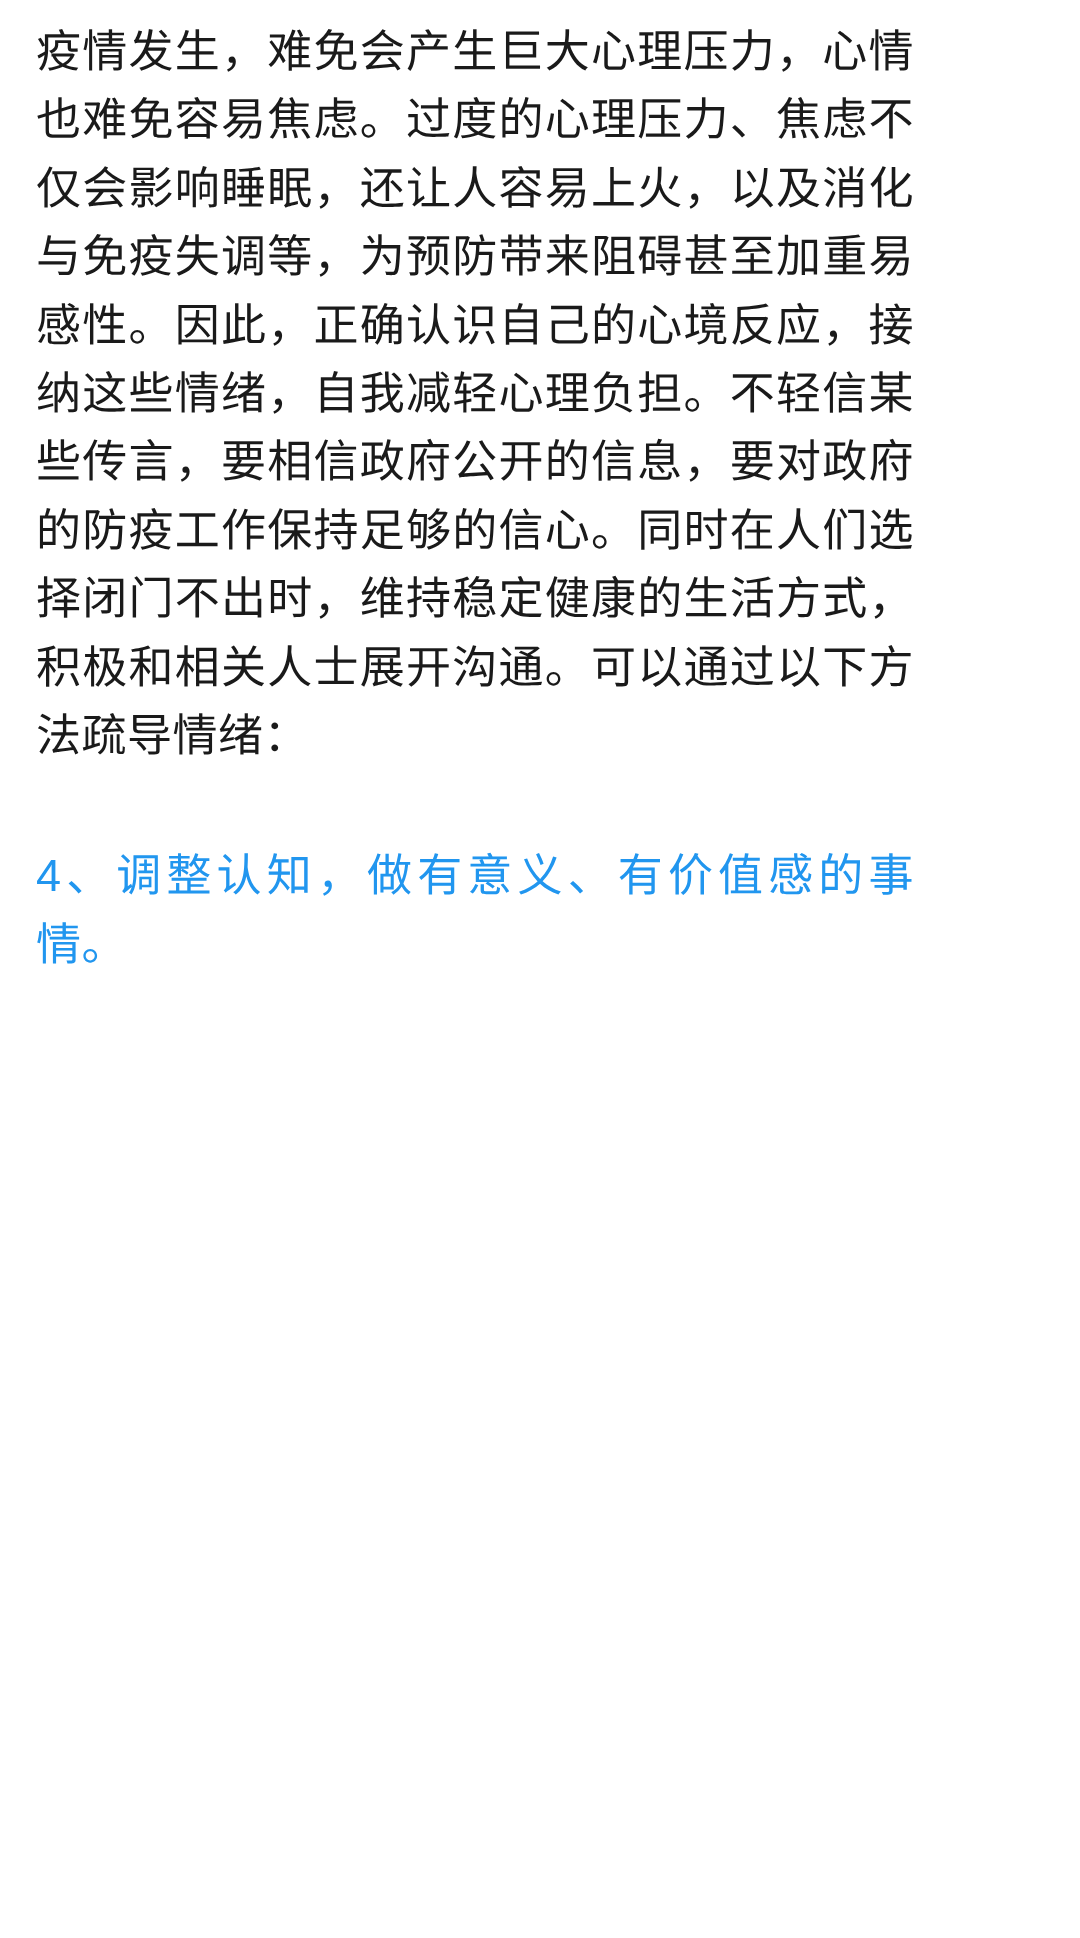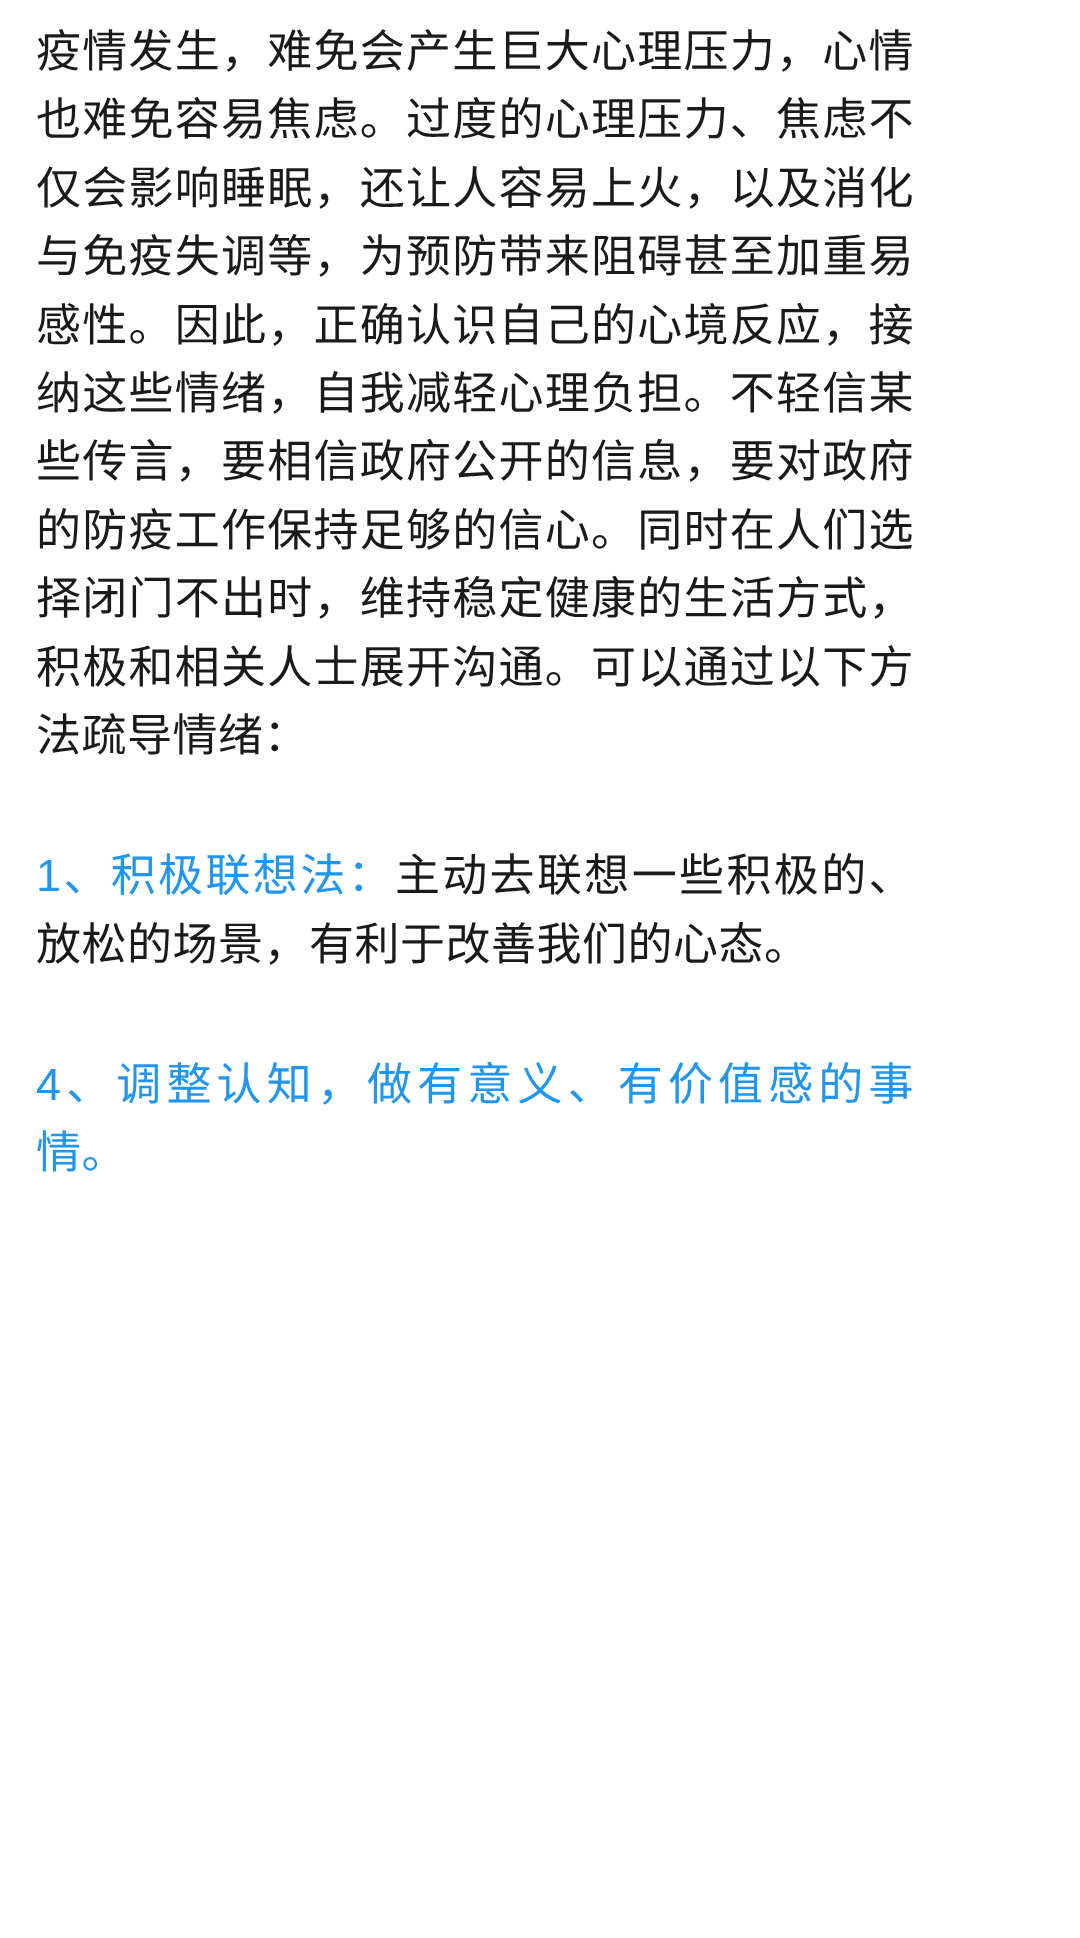--- a/index.html
+++ b/index.html
@@ -46,23 +46,20 @@
     color: #2196ef;
   }
 </style>
 </head>
 <body>
 
 <div class="page">
 
   <p class="para intro">疫情发生，难免会产生巨大心理压力，心情也难免容易焦虑。过度的心理压力、焦虑不仅会影响睡眠，还让人容易上火，以及消化与免疫失调等，为预防带来阻碍甚至加重易感性。因此，正确认识自己的心境反应，接纳这些情绪，自我减轻心理负担。不轻信某些传言，要相信政府公开的信息，要对政府的防疫工作保持足够的信心。同时在人们选择闭门不出时，维持稳定健康的生活方式，积极和相关人士展开沟通。可以通过以下方法疏导情绪：</p>
 
-  <p class="para item">
-    <span class="item-lead">1、积极联想法：</span><span class="item-body">主动去联想一些积极的、放松的场景，有利于改善我们的心态。</span>
-  </p>
 
 
 
   <p class="para item item-all-blue">
     <span class="item-lead">4、调整认知，做有意义、有价值感的事情。</span><span class="item-body"></span>
   </p>
 
 </div>
 
 </body></html>

